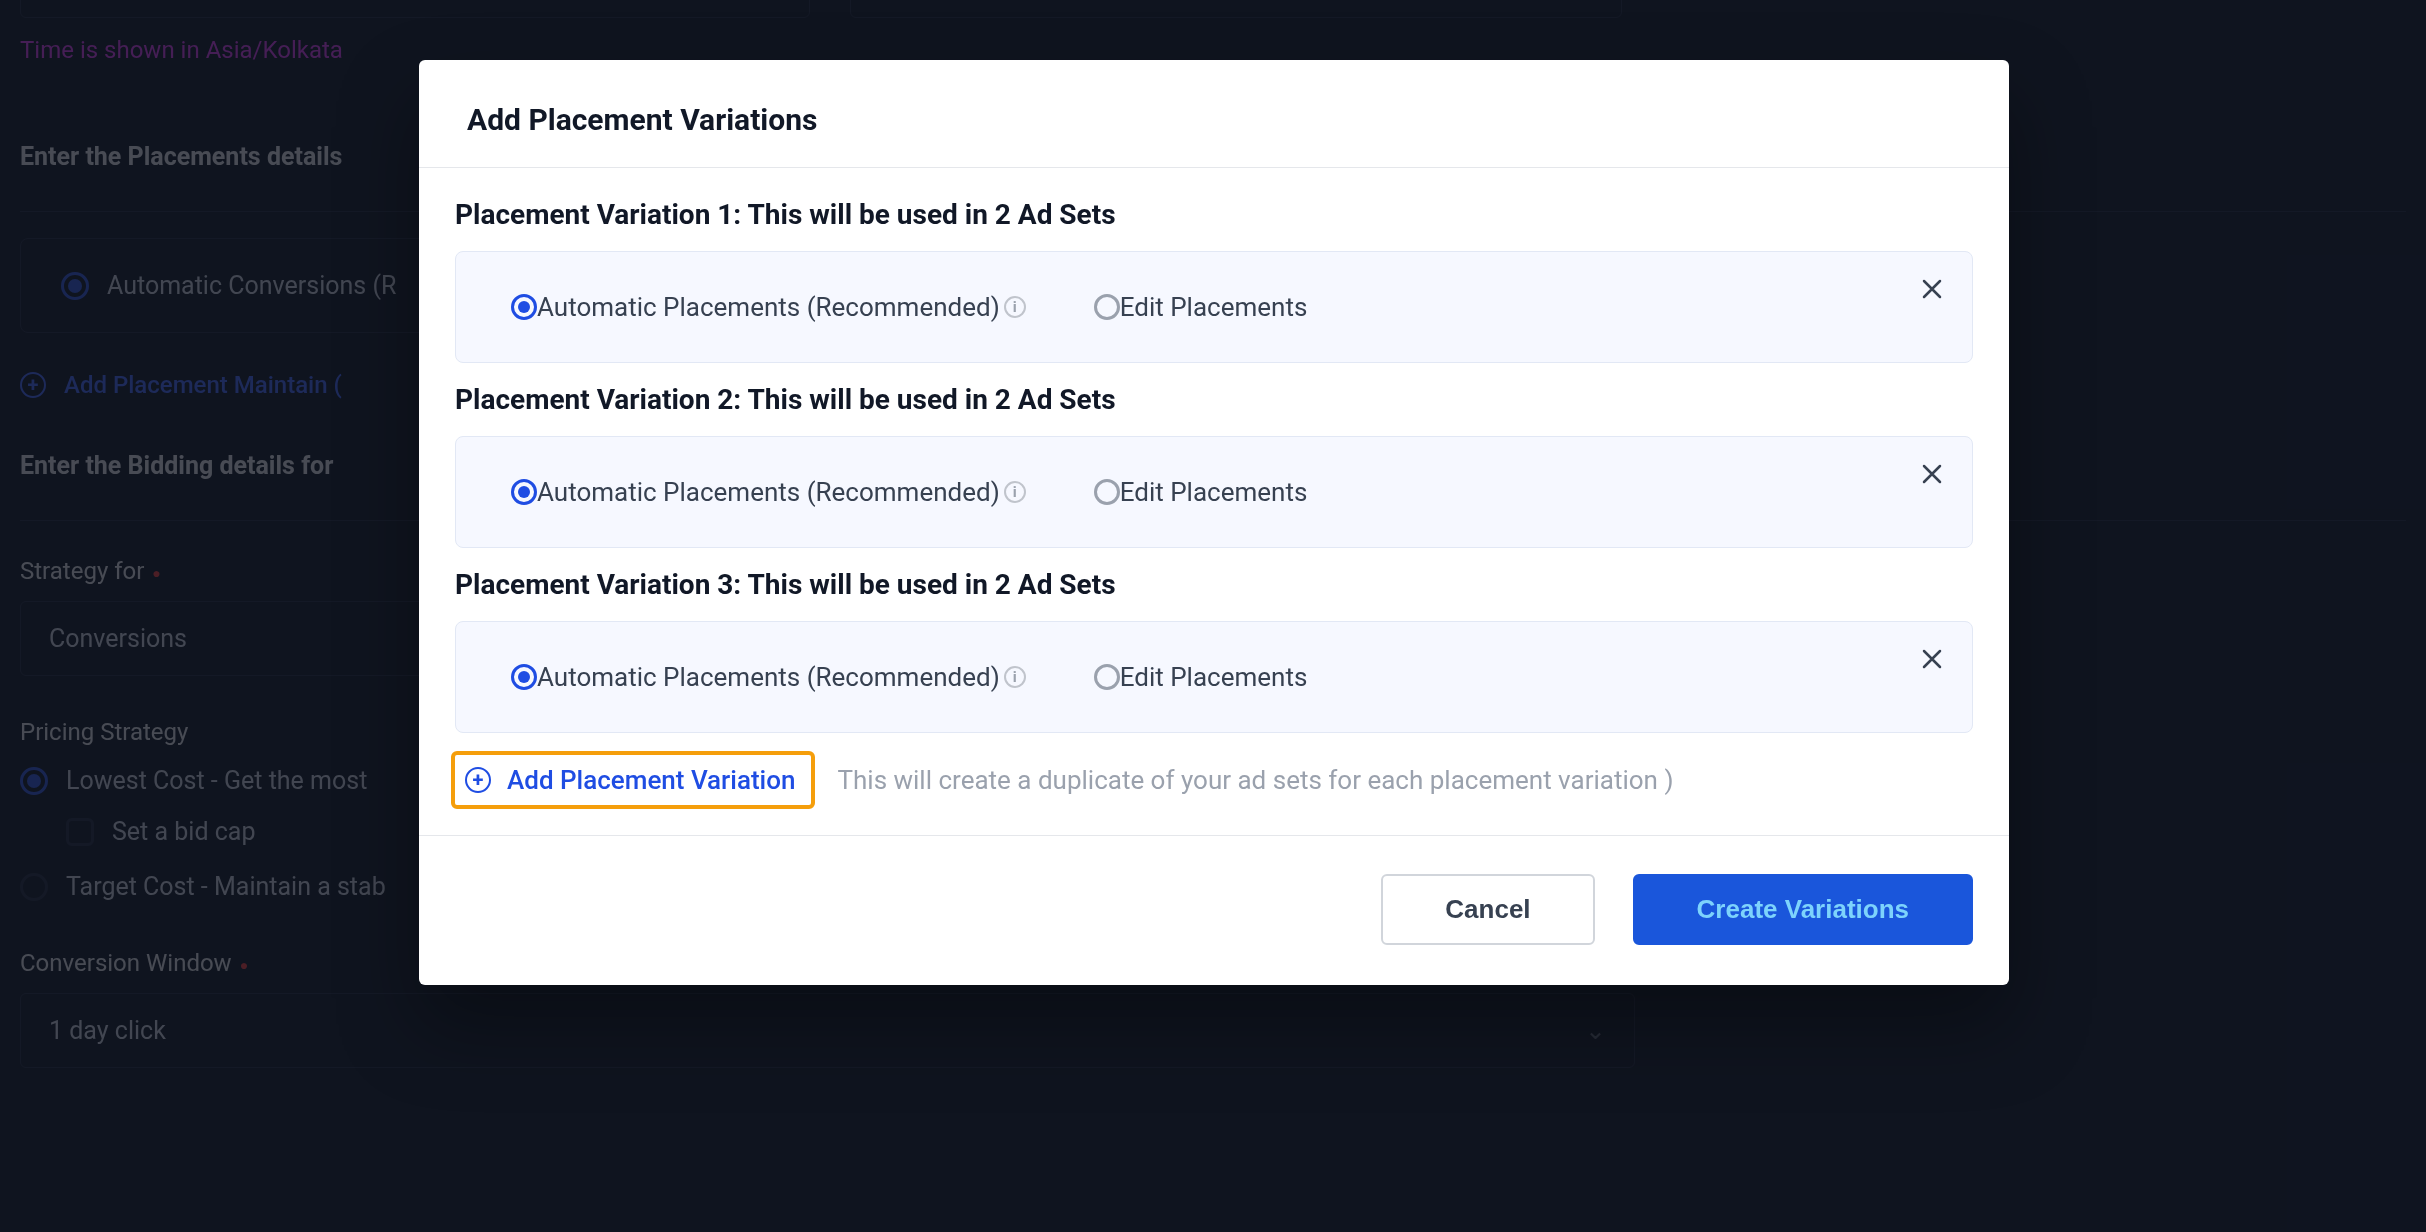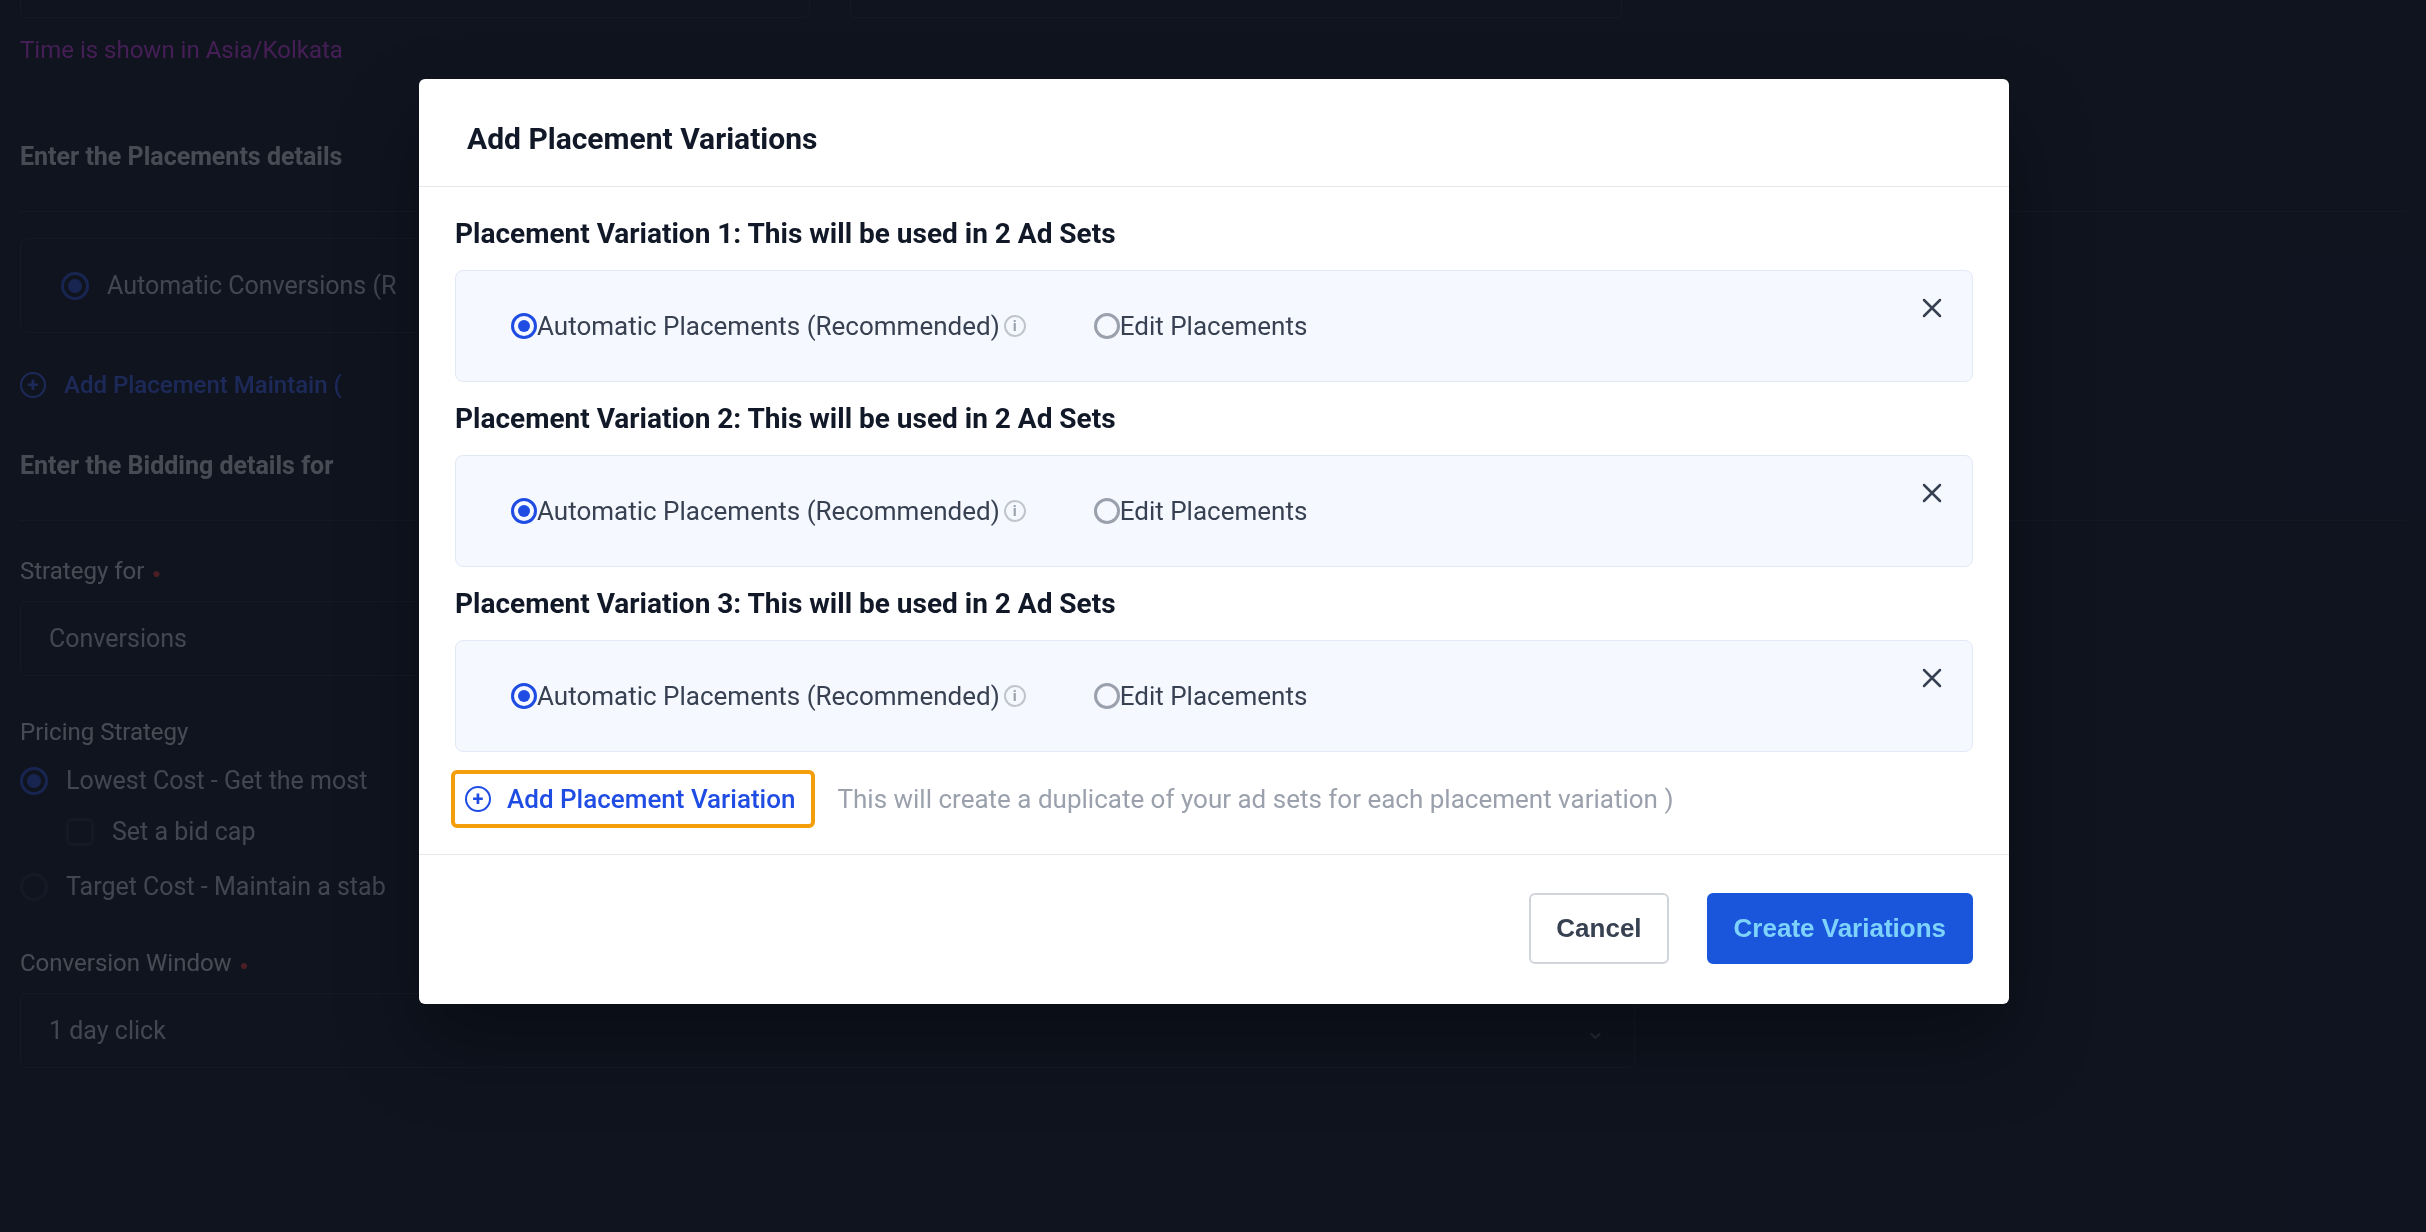--- a/index.html
+++ b/index.html
@@ -120,21 +120,21 @@
 
   
   .overlay {
     position: absolute; inset: 0;
     background: var(--overlay);
   }
 
   
   .modal {
     position: absolute;
-    left: 419px; top: 79px;
+    left: 419px; top: 60px;
     width: 1590px;
     background: #ffffff;
     border-radius: 6px;
     box-shadow: 0 40px 80px rgba(0,0,0,0.35);
     color: var(--text-dark);
   }
   .modal-header {
     padding: 42px 48px 30px 48px;
     border-bottom: 1px solid #e5e7eb;
   }
@@ -210,21 +210,21 @@
   }
   .add-helper { color: #9aa1ad; margin-left: 14px; }
 
   .modal-footer {
     border-top: 1px solid #e5e7eb;
     padding: 38px 36px 40px;
     display: flex; justify-content: flex-end; gap: 38px;
   }
   .btn {
     font-size: 26px; font-weight: 600;
-    padding: 18px 25px;
+    padding: 18px 62px;
     border-radius: 6px;
     cursor: pointer;
     border: 2px solid var(--border-gray);
     background: #fff; color: #374151;
   }
   .btn.secondary { font-weight: 700; }
   .btn.primary {
     background: var(--blue-600); color: #7dd3fc; border-color: var(--blue-600);
     font-weight: 700;
   }

